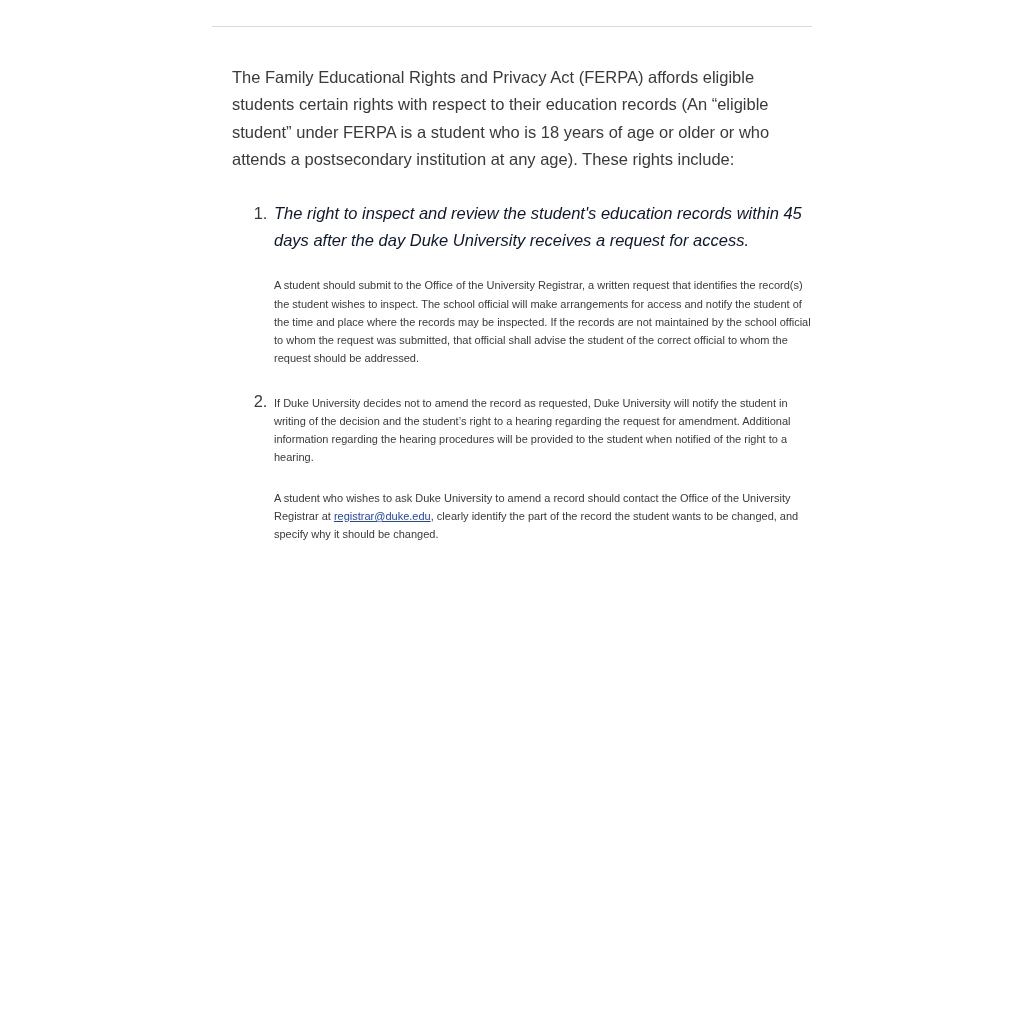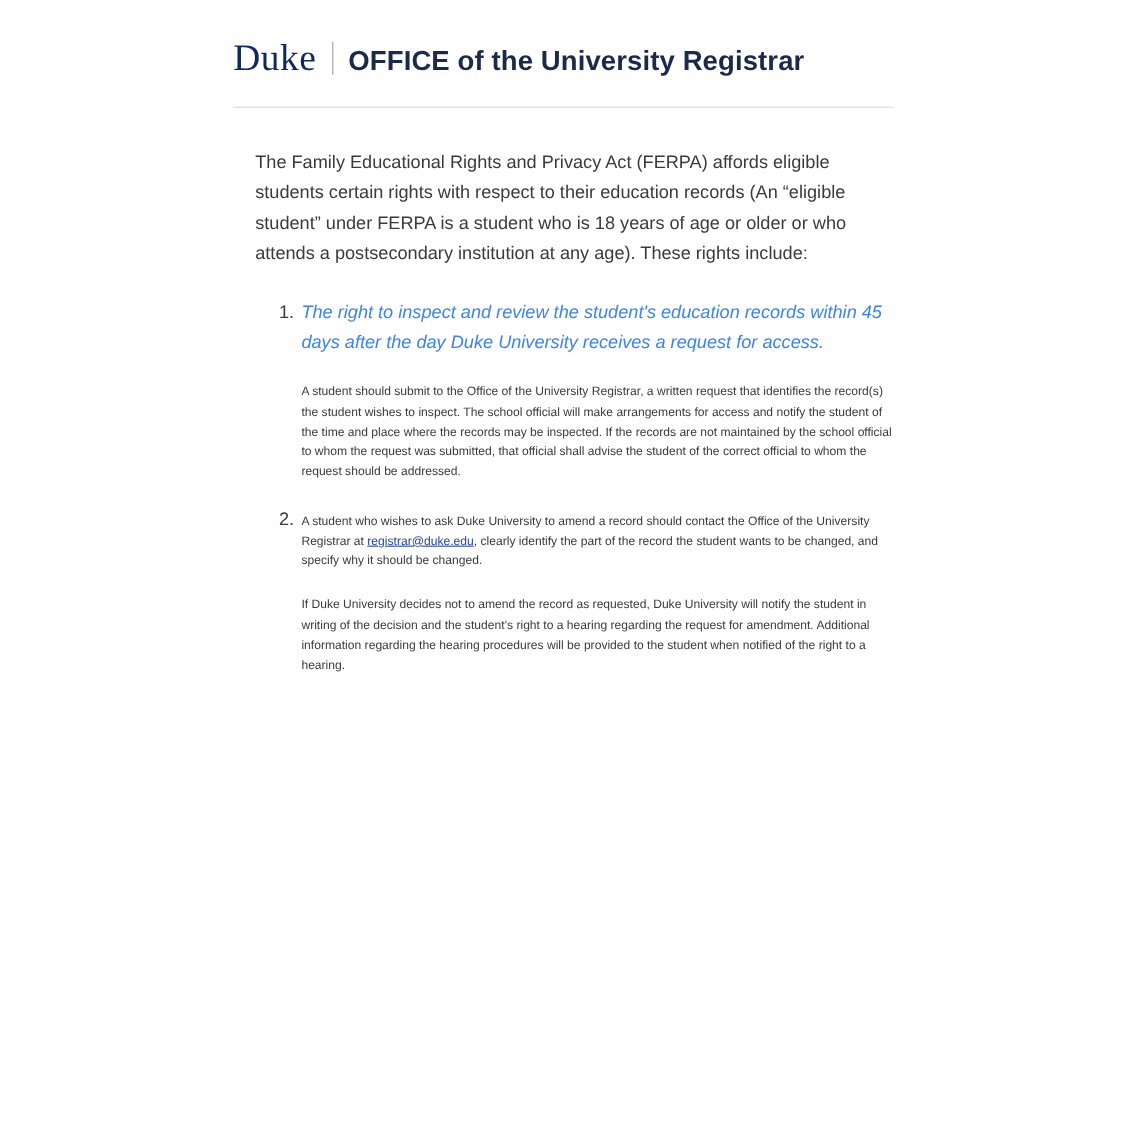--- a/index.html
+++ b/index.html
@@ -82,21 +82,21 @@
     padding-left: 2px;
   }
   ol.rights > li::marker {
     color: #3a3a3a;
     font-size: 16.5px;
   }
   .lead {
     font-style: italic;
     font-size: 16.5px;
     line-height: 1.66;
-    color: #3b82f6;
+    color: #0f172a;
     margin: 0 0 22px 0;
   }
   .para {
     font-size: 11px;
     line-height: 1.66;
     color: #3a3a3a;
     margin: 0 0 22px 0;
   }
   .para:last-child {
     margin-bottom: 0;
@@ -104,41 +104,36 @@
   a.email-link {
     color: #2446a8;
     text-decoration: underline;
   }
 </style>
 </head>
 <body>
 
 <div class="page">
 
-  <div class="masthead">
-    <span class="duke-wordmark">Duke</span>
-    <span class="divider-bar"></span>
-    <span class="office-title">OFFICE of the University Registrar</span>
-  </div>
 
   <hr class="rule">
 
   <div class="content">
 
     <p class="intro">The Family Educational Rights and Privacy Act (FERPA) affords eligible students certain rights with respect to their education records (An “eligible student” under FERPA is a student who is 18 years of age or older or who attends a postsecondary institution at any age). These rights include:</p>
 
     <ol class="rights">
 
       <li>
         <p class="lead">The right to inspect and review the student's education records within 45 days after the day Duke University receives a request for access.</p>
         <p class="para">A student should submit to the Office of the University Registrar, a written request that identifies the record(s) the student wishes to inspect. The school official will make arrangements for access and notify the student of the time and place where the records may be inspected. If the records are not maintained by the school official to whom the request was submitted, that official shall advise the student of the correct official to whom the request should be addressed.</p>
       </li>
 
       <li>
+        <p class="para">If Duke University decides not to amend the record as requested, Duke University will notify the student in writing of the decision and the student’s right to a hearing regarding the request for amendment. Additional information regarding the hearing procedures will be provided to the student when notified of the right to a hearing.</p>
         <p class="para"><span>A student who wishes to ask Duke University to amend a record should contact the Office of the University Registrar at </span><a class="email-link" href="#">registrar@duke.edu</a><span>, clearly identify the part of the record the student wants to be changed, and specify why it should be changed.</span></p>
-        <p class="para">If Duke University decides not to amend the record as requested, Duke University will notify the student in writing of the decision and the student’s right to a hearing regarding the request for amendment. Additional information regarding the hearing procedures will be provided to the student when notified of the right to a hearing.</p>
       </li>
 
     </ol>
 
   </div>
 
 </div>
 
 </body></html>

